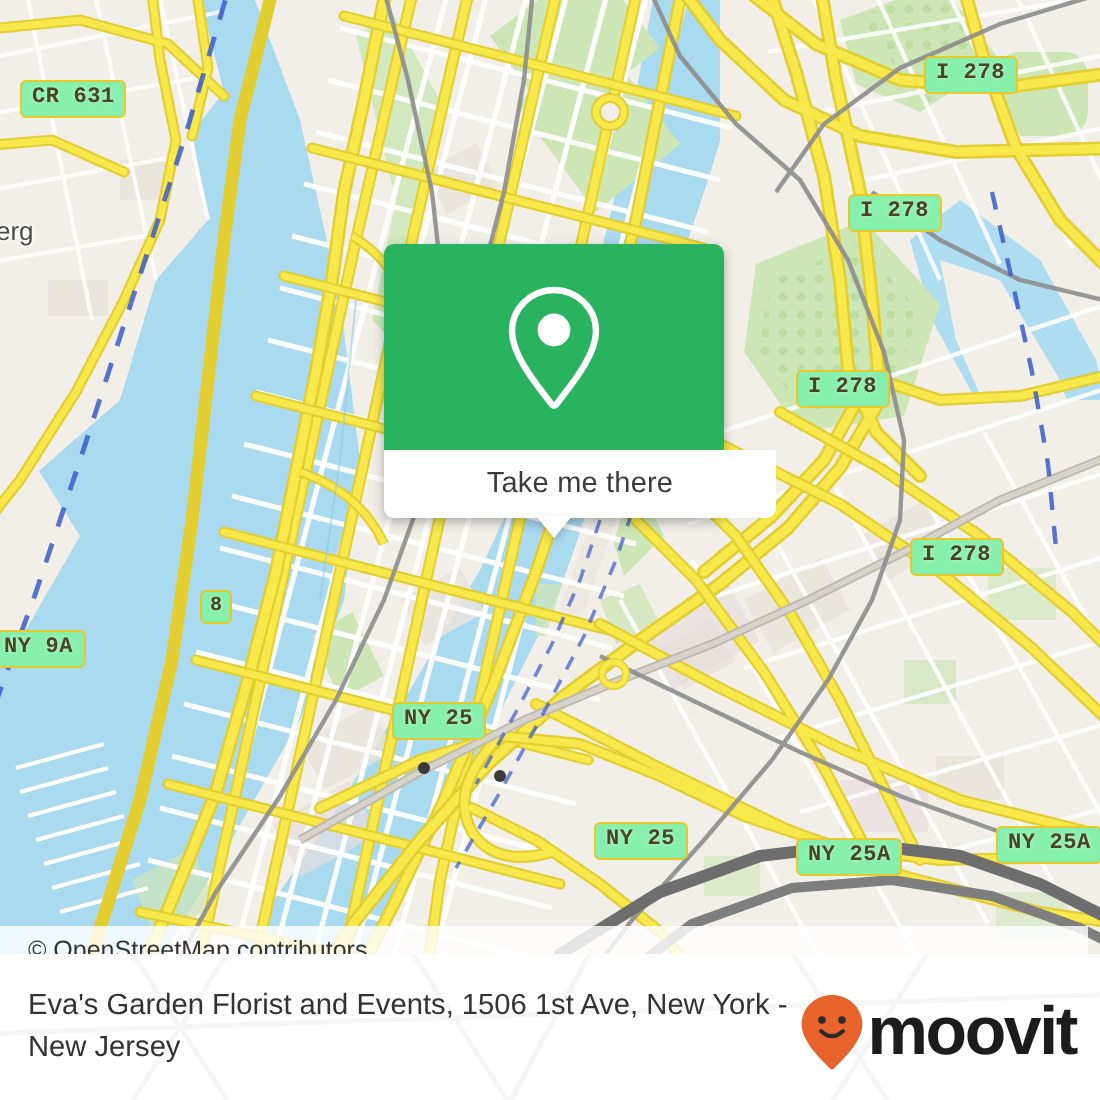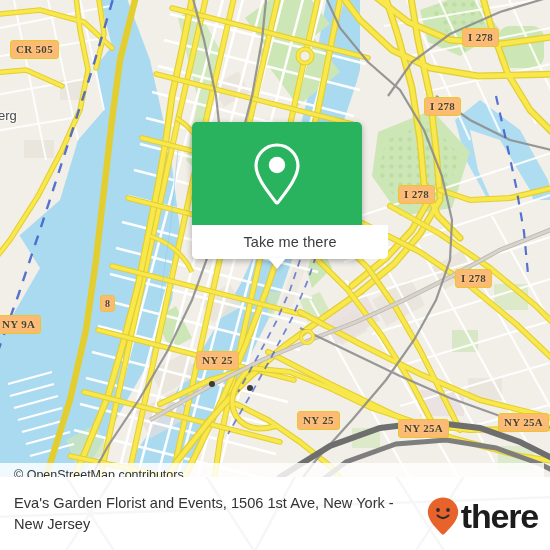--- a/index.html
+++ b/index.html
@@ -21,25 +21,25 @@
     left: 0; top: 0;
     width: 550px; height: 477px;
     overflow: hidden;
     background: #F2EFE9;
   }
   #map-svg { position: absolute; left: 0; top: 0; display: block; }
 
   
   .shield {
     position: absolute;
-    background: #fdba74;
+    background: #86efac;
     border: 1.5px solid #E8C92B;
     border-radius: 3px;
     color: #4A4326;
-    font-family: Liberation Serif, serif;
+    font-family: Liberation Mono, monospace;
     font-weight: bold;
     font-size: 11px;
     line-height: 13px;
     padding: 2px 5px 2px 5px;
     letter-spacing: 0.3px;
     white-space: nowrap;
     box-sizing: border-box;
     text-shadow: 0 0 2px rgba(255,255,255,0.5);
   }
   .shield.small {
@@ -509,21 +509,21 @@
 
         <circle cx="305" cy="56" r="7" fill="none" stroke="#E3CE32" stroke-width="5"></circle>
         <circle cx="305" cy="56" r="7" fill="none" stroke="#F8E84C" stroke-width="3"></circle>
         <circle cx="305" cy="56" r="4.5" fill="#F2EFE9"></circle>
         <circle cx="307" cy="337" r="6" fill="none" stroke="#E3CE32" stroke-width="4"></circle>
         <circle cx="307" cy="337" r="6" fill="none" stroke="#F8E84C" stroke-width="2.5"></circle>
       </g>
     </svg>
 
     <div id="shield-layer">
-        <div class="shield" style="left: 10px; top: 40px;">CR 505</div>
+        <div class="shield" style="left: 10px; top: 40px;">CR 631</div>
         <div class="shield" style="left: 462px; top: 28px;">I 278</div>
         <div class="shield" style="left: 424px; top: 97px;">I 278</div>
         <div class="shield" style="left: 398px; top: 185px;">I 278</div>
         <div class="shield" style="left: 455px; top: 269px;">I 278</div>
         <div class="shield small" style="left: 100px; top: 295px;">8</div>
         <div class="shield" style="left: -4px; top: 315px;">NY 9A</div>
         <div class="shield" style="left: 196px; top: 351px;">NY 25</div>
         <div class="shield" style="left: 297px; top: 411px;">NY 25</div>
         <div class="shield" style="left: 398px; top: 419px;">NY 25A</div>
         <div class="shield" style="left: 498px; top: 413px;">NY 25A</div>
@@ -567,17 +567,17 @@
     <div id="footer-title">Eva's Garden Florist and Events, 1506 1st Ave, New York - New Jersey</div>
     <div id="footer-brand">
       <svg width="34" height="40" viewBox="0 0 34 40">
         <path d="M17 1.5 C8.6 1.5 1.8 8.1 1.8 16.2 C1.8 25 12.6 34.6 16 38.2
                  C16.5 38.8 17.5 38.8 18 38.2 C21.4 34.6 32.2 25 32.2 16.2
                  C32.2 8.1 25.4 1.5 17 1.5 Z" fill="#E8622C"></path>
         <circle cx="12" cy="14" r="1.9" fill="#2b2b2b"></circle>
         <circle cx="22" cy="14" r="1.9" fill="#2b2b2b"></circle>
         <path d="M11.5 19.5 q 5.5 5.2 11 0" fill="none" stroke="#2b2b2b" stroke-width="2" stroke-linecap="round"></path>
       </svg>
-      <span id="brand-name">there</span>
+      <span id="brand-name">moovit</span>
     </div>
   </div>
 
 </div>
 
 </body></html>

